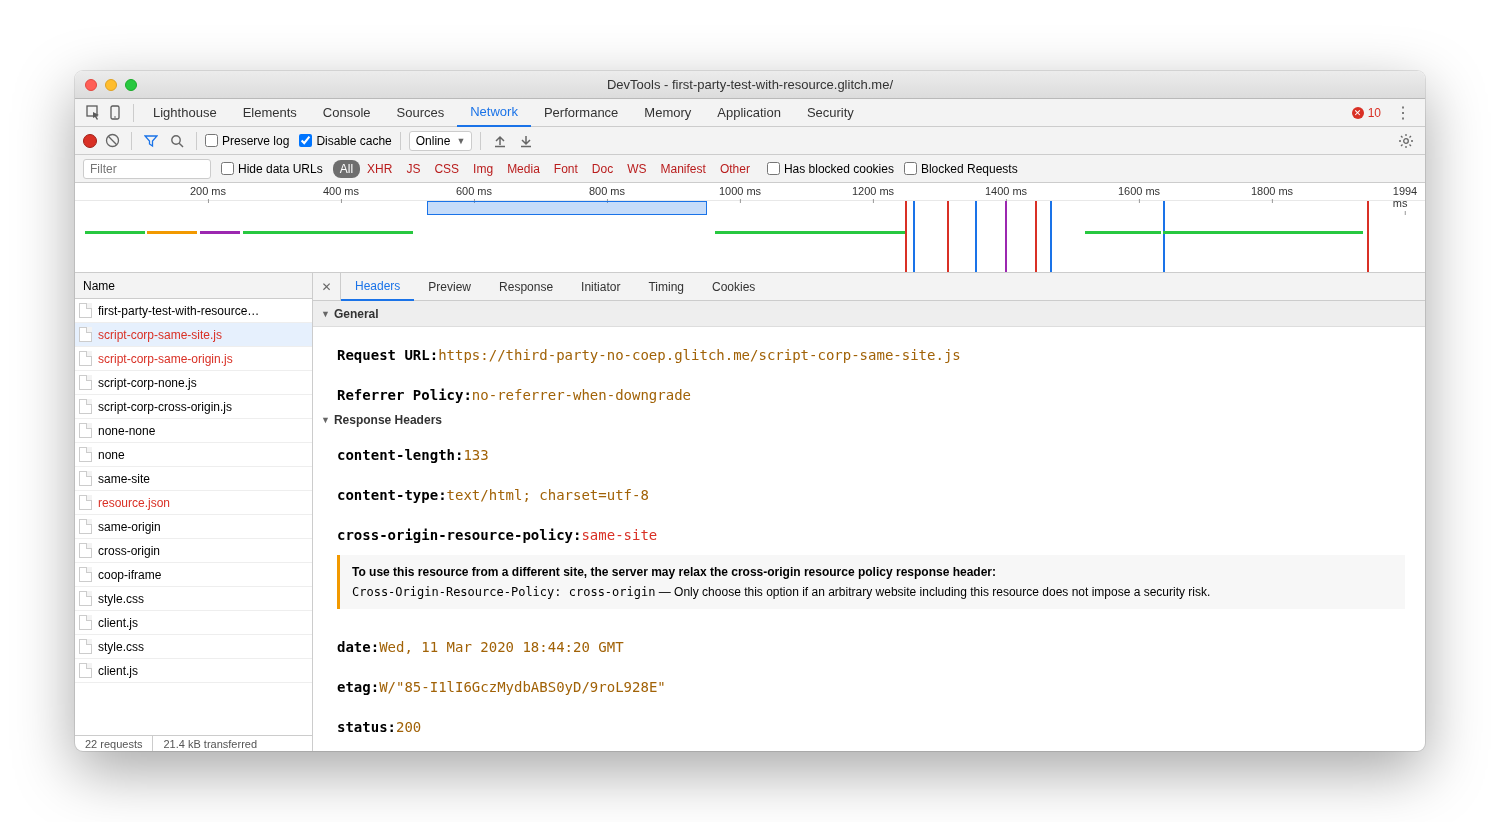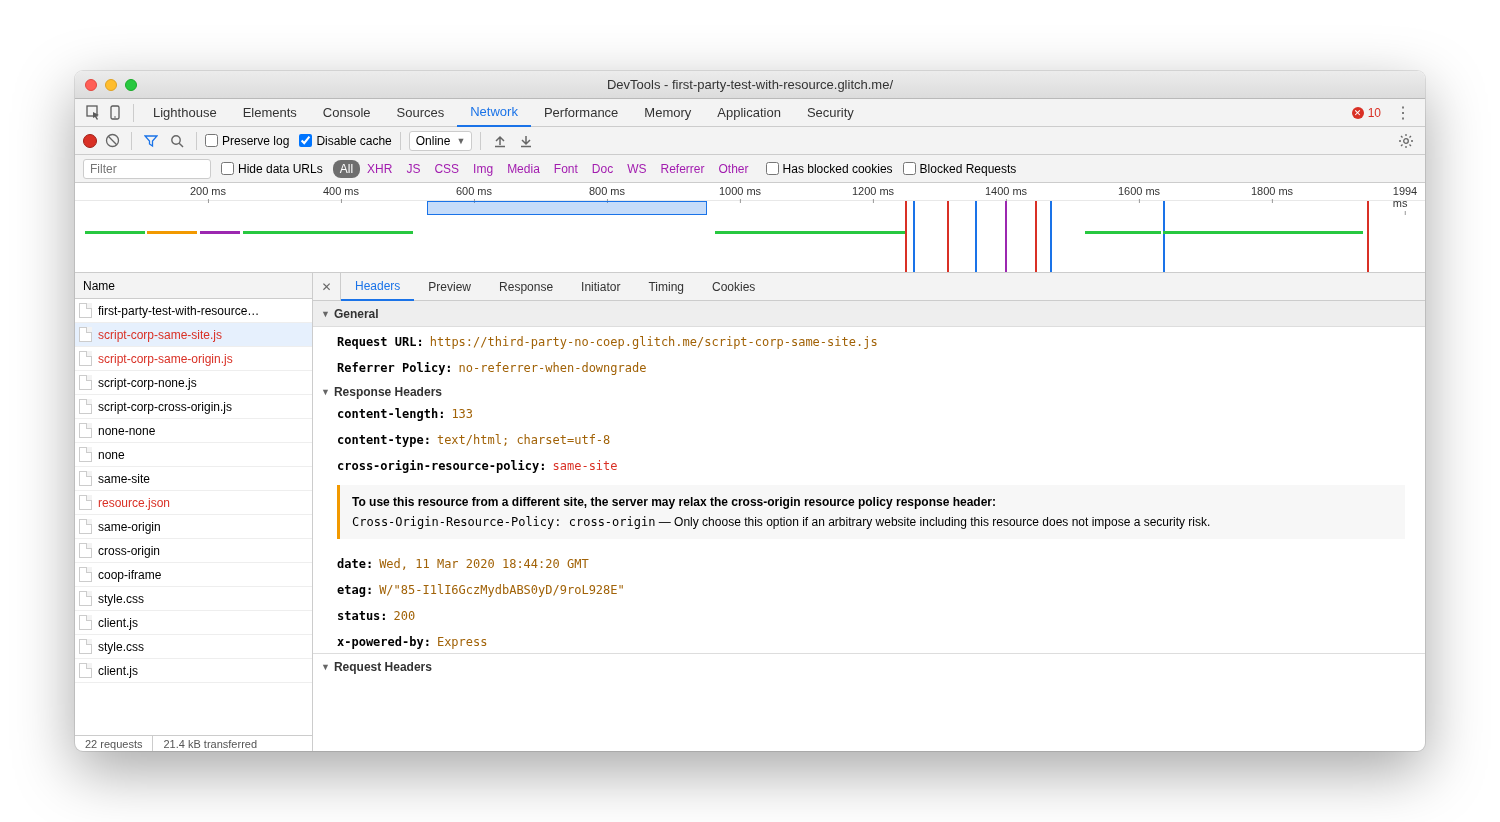--- a/index.html
+++ b/index.html
@@ -81,21 +81,21 @@
   height: 28px;
   background: #f3f3f3;
   border-bottom: 1px solid #ccc;
   display: flex;
   align-items: center;
   padding: 0 8px;
   gap: 10px;
   font-size: 12px;
 }
 .filter-input { width: 128px; height: 20px; border: 1px solid #ccc; border-radius: 3px; padding: 0 6px; font-size: 12px; background: #fff; }
-.type-pill { padding: 2px 7px; cursor: pointer; color: #a21caf; border-radius: 8px; }
+.type-pill { padding: 2px 7px; cursor: pointer; color: #b91c1c; border-radius: 8px; }
 .type-pill.active { background: #6e6e6e; color: #fff; }
 .filter-bar .types { display: flex; align-items: center; gap: 0; }
 
 
 .timeline {
   height: 90px;
   border-bottom: 1px solid #ccc;
   position: relative;
   background: #fff;
   overflow: hidden;
@@ -125,21 +125,21 @@
 
 .details { flex: 1; display: flex; flex-direction: column; min-width: 0; }
 .det-tabs { height: 28px; background: #f3f3f3; border-bottom: 1px solid #ccc; display: flex; align-items: center; }
 .det-tabs .close { width: 28px; height: 28px; display: flex; align-items: center; justify-content: center; cursor: pointer; color: #666; border-right: 1px solid #ccc;}
 .det-tabs .dtab { padding: 0 14px; height: 28px; display: flex; align-items: center; cursor: pointer; color: #333; font-size: 12px;}
 .det-tabs .dtab.active { color: #1a73e8; border-bottom: 2px solid #1a73e8; }
 .det-body { flex: 1; overflow-y: auto; }
 .section-hdr { height: 26px; background: #eee; border-bottom: 1px solid #ddd; display: flex; align-items: center; padding: 0 8px; font-size: 12px; font-weight: 600; color: #333; gap: 4px; cursor: pointer;}
 .section-hdr.sub { background: #fff; border-bottom: none; padding-top: 6px; height: auto; }
 .tri { font-size: 9px; color: #666; }
-.kv { padding: 8px 8px 4px 24px; font-size: 12px; display: flex; gap: 6px; }
+.kv { padding: 20px 8px 4px 24px; font-size: 14px; display: flex; }
 .kv .k { font-weight: 600; font-family: Menlo, Consolas, monospace; }
 .kv .v { font-family: Menlo, Consolas, monospace; color: #a16207; word-break: break-all;}
 .kv .v.red { color: #d93025; }
 .infobox { margin: 8px 20px 10px 24px; background: #f7f7f7; border-left: 3px solid #f29900; padding: 10px 12px; font-size: 12px; }
 .infobox .hl { font-weight: 600; }
 .infobox .code { font-family: Menlo, Consolas, monospace; }
 .det-footer-sec { border-top: 1px solid #ddd; }
 
 svg { display: block; }
 </style>
@@ -245,21 +245,21 @@
     <div class="types" id="type-pills">
         <span class="type-pill active">All</span>
         <span class="type-pill">XHR</span>
         <span class="type-pill">JS</span>
         <span class="type-pill">CSS</span>
         <span class="type-pill">Img</span>
         <span class="type-pill">Media</span>
         <span class="type-pill">Font</span>
         <span class="type-pill">Doc</span>
         <span class="type-pill">WS</span>
-        <span class="type-pill">Referrer</span>
+        <span class="type-pill">Manifest</span>
         <span class="type-pill">Other</span>
       </div>
     <label class="chk">
       <input type="checkbox" style="">
         <span>Has blocked cookies</span>
     </label>
     <label class="chk">
       <input type="checkbox" style="">
         <span>Blocked Requests</span>
     </label>

